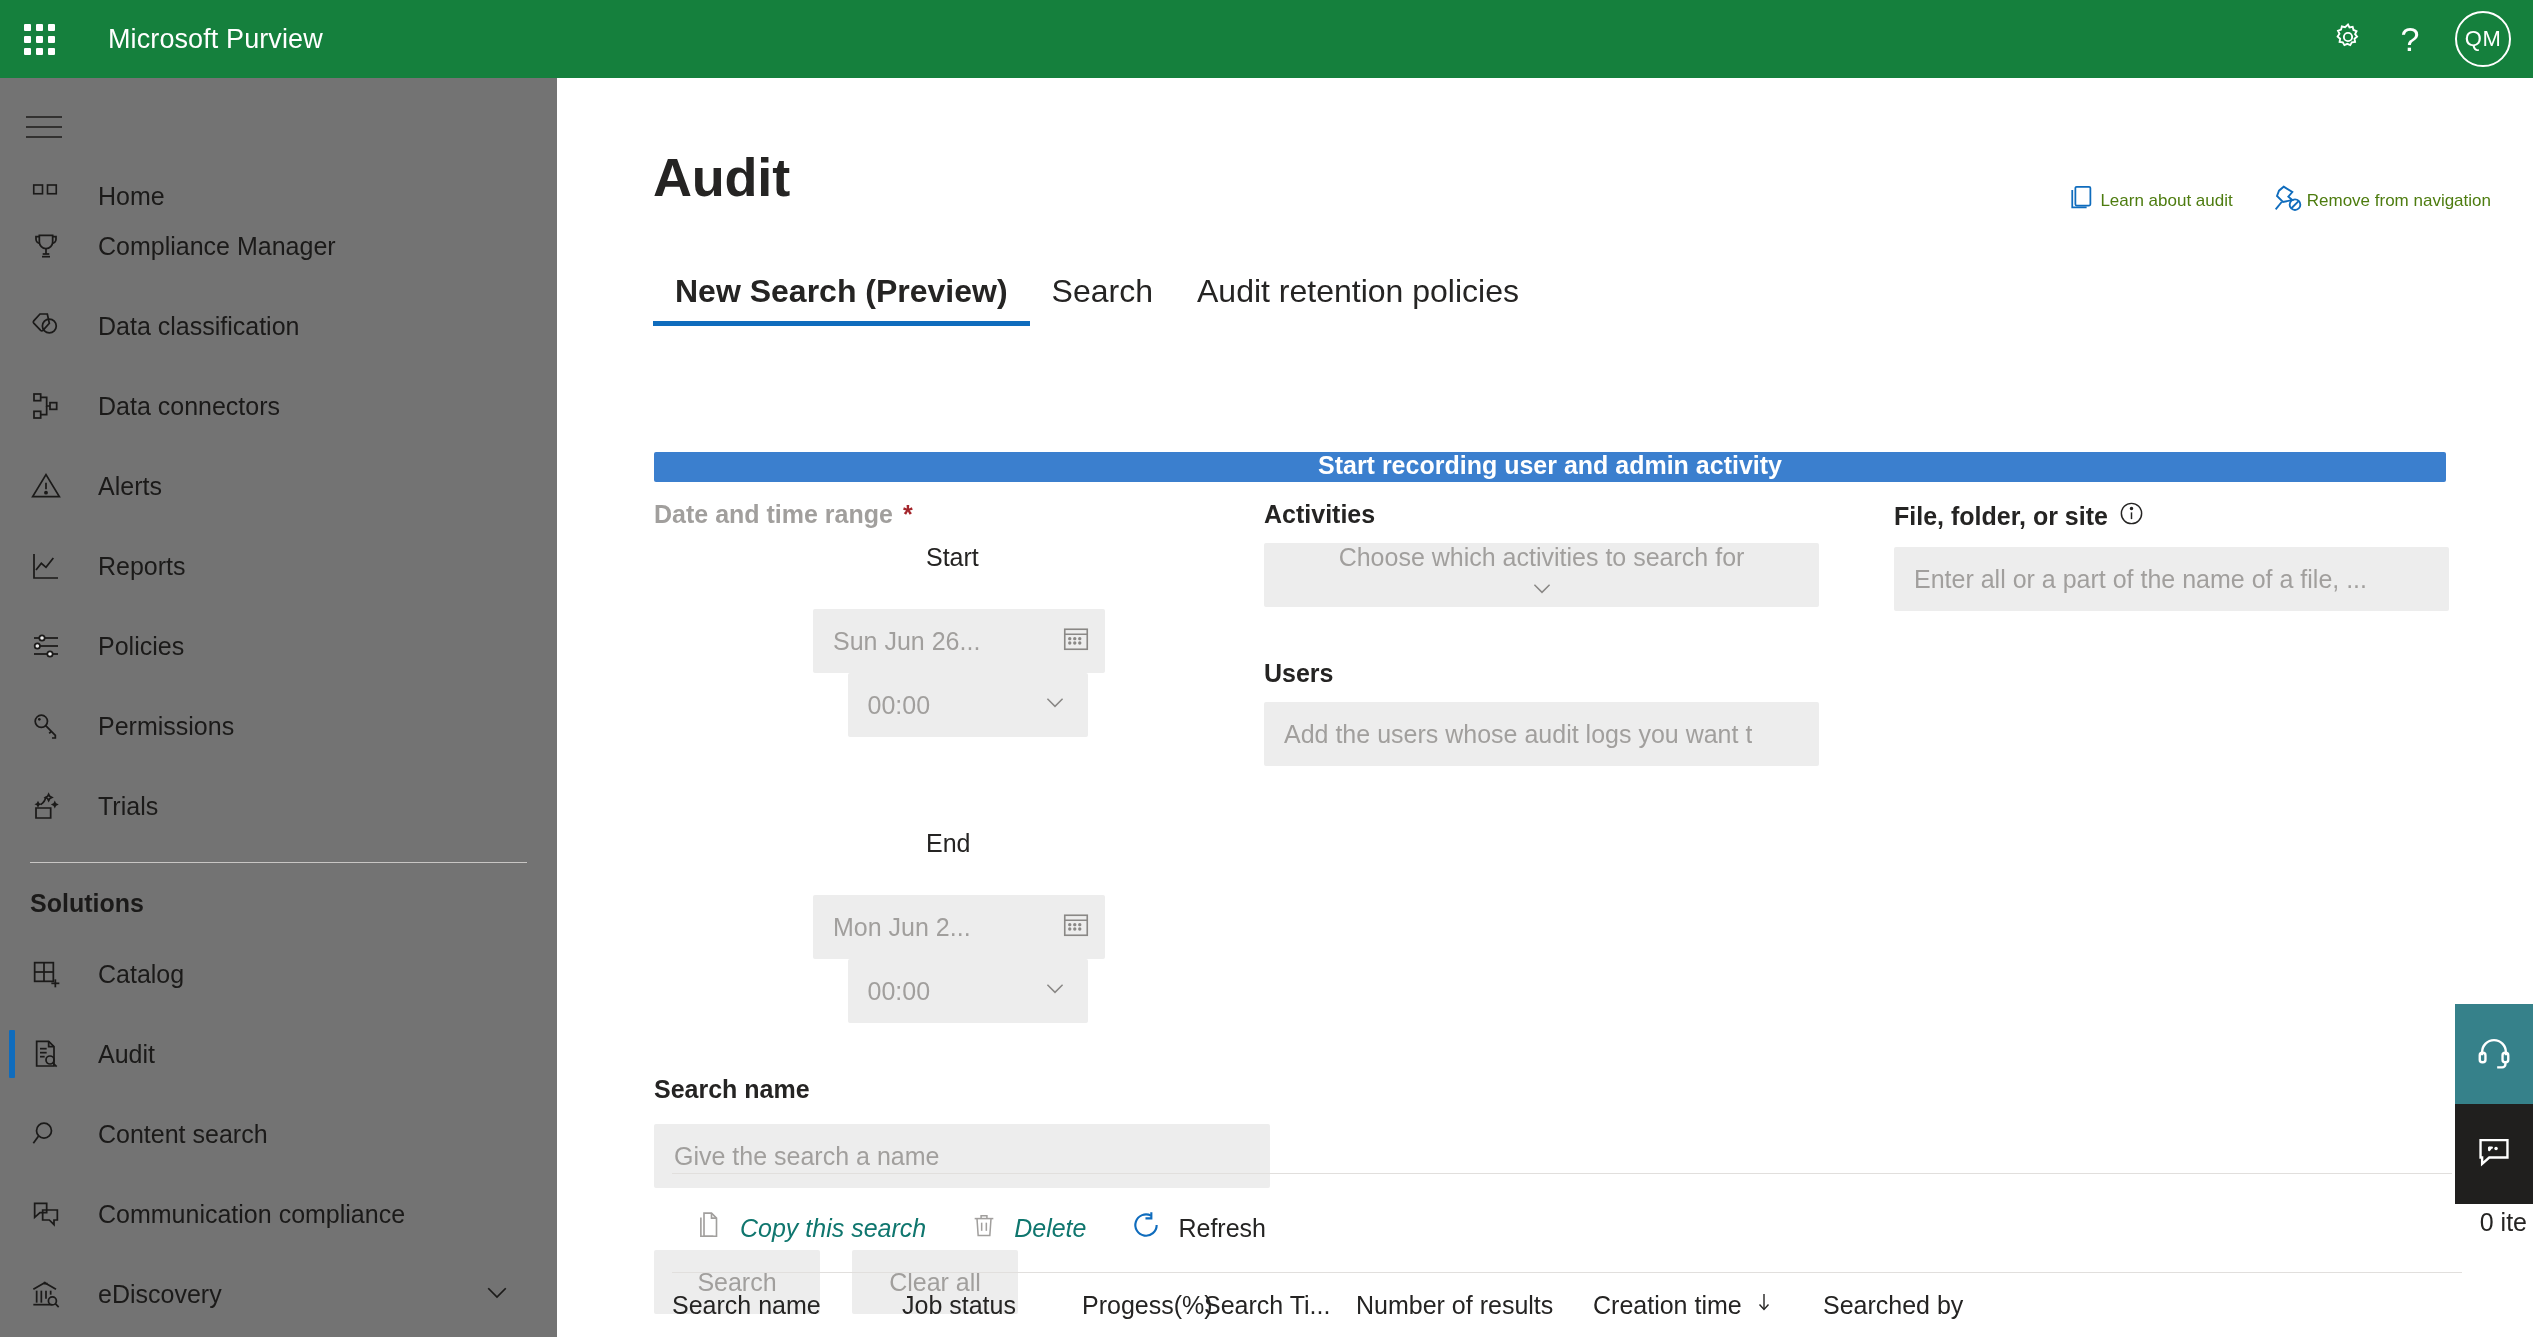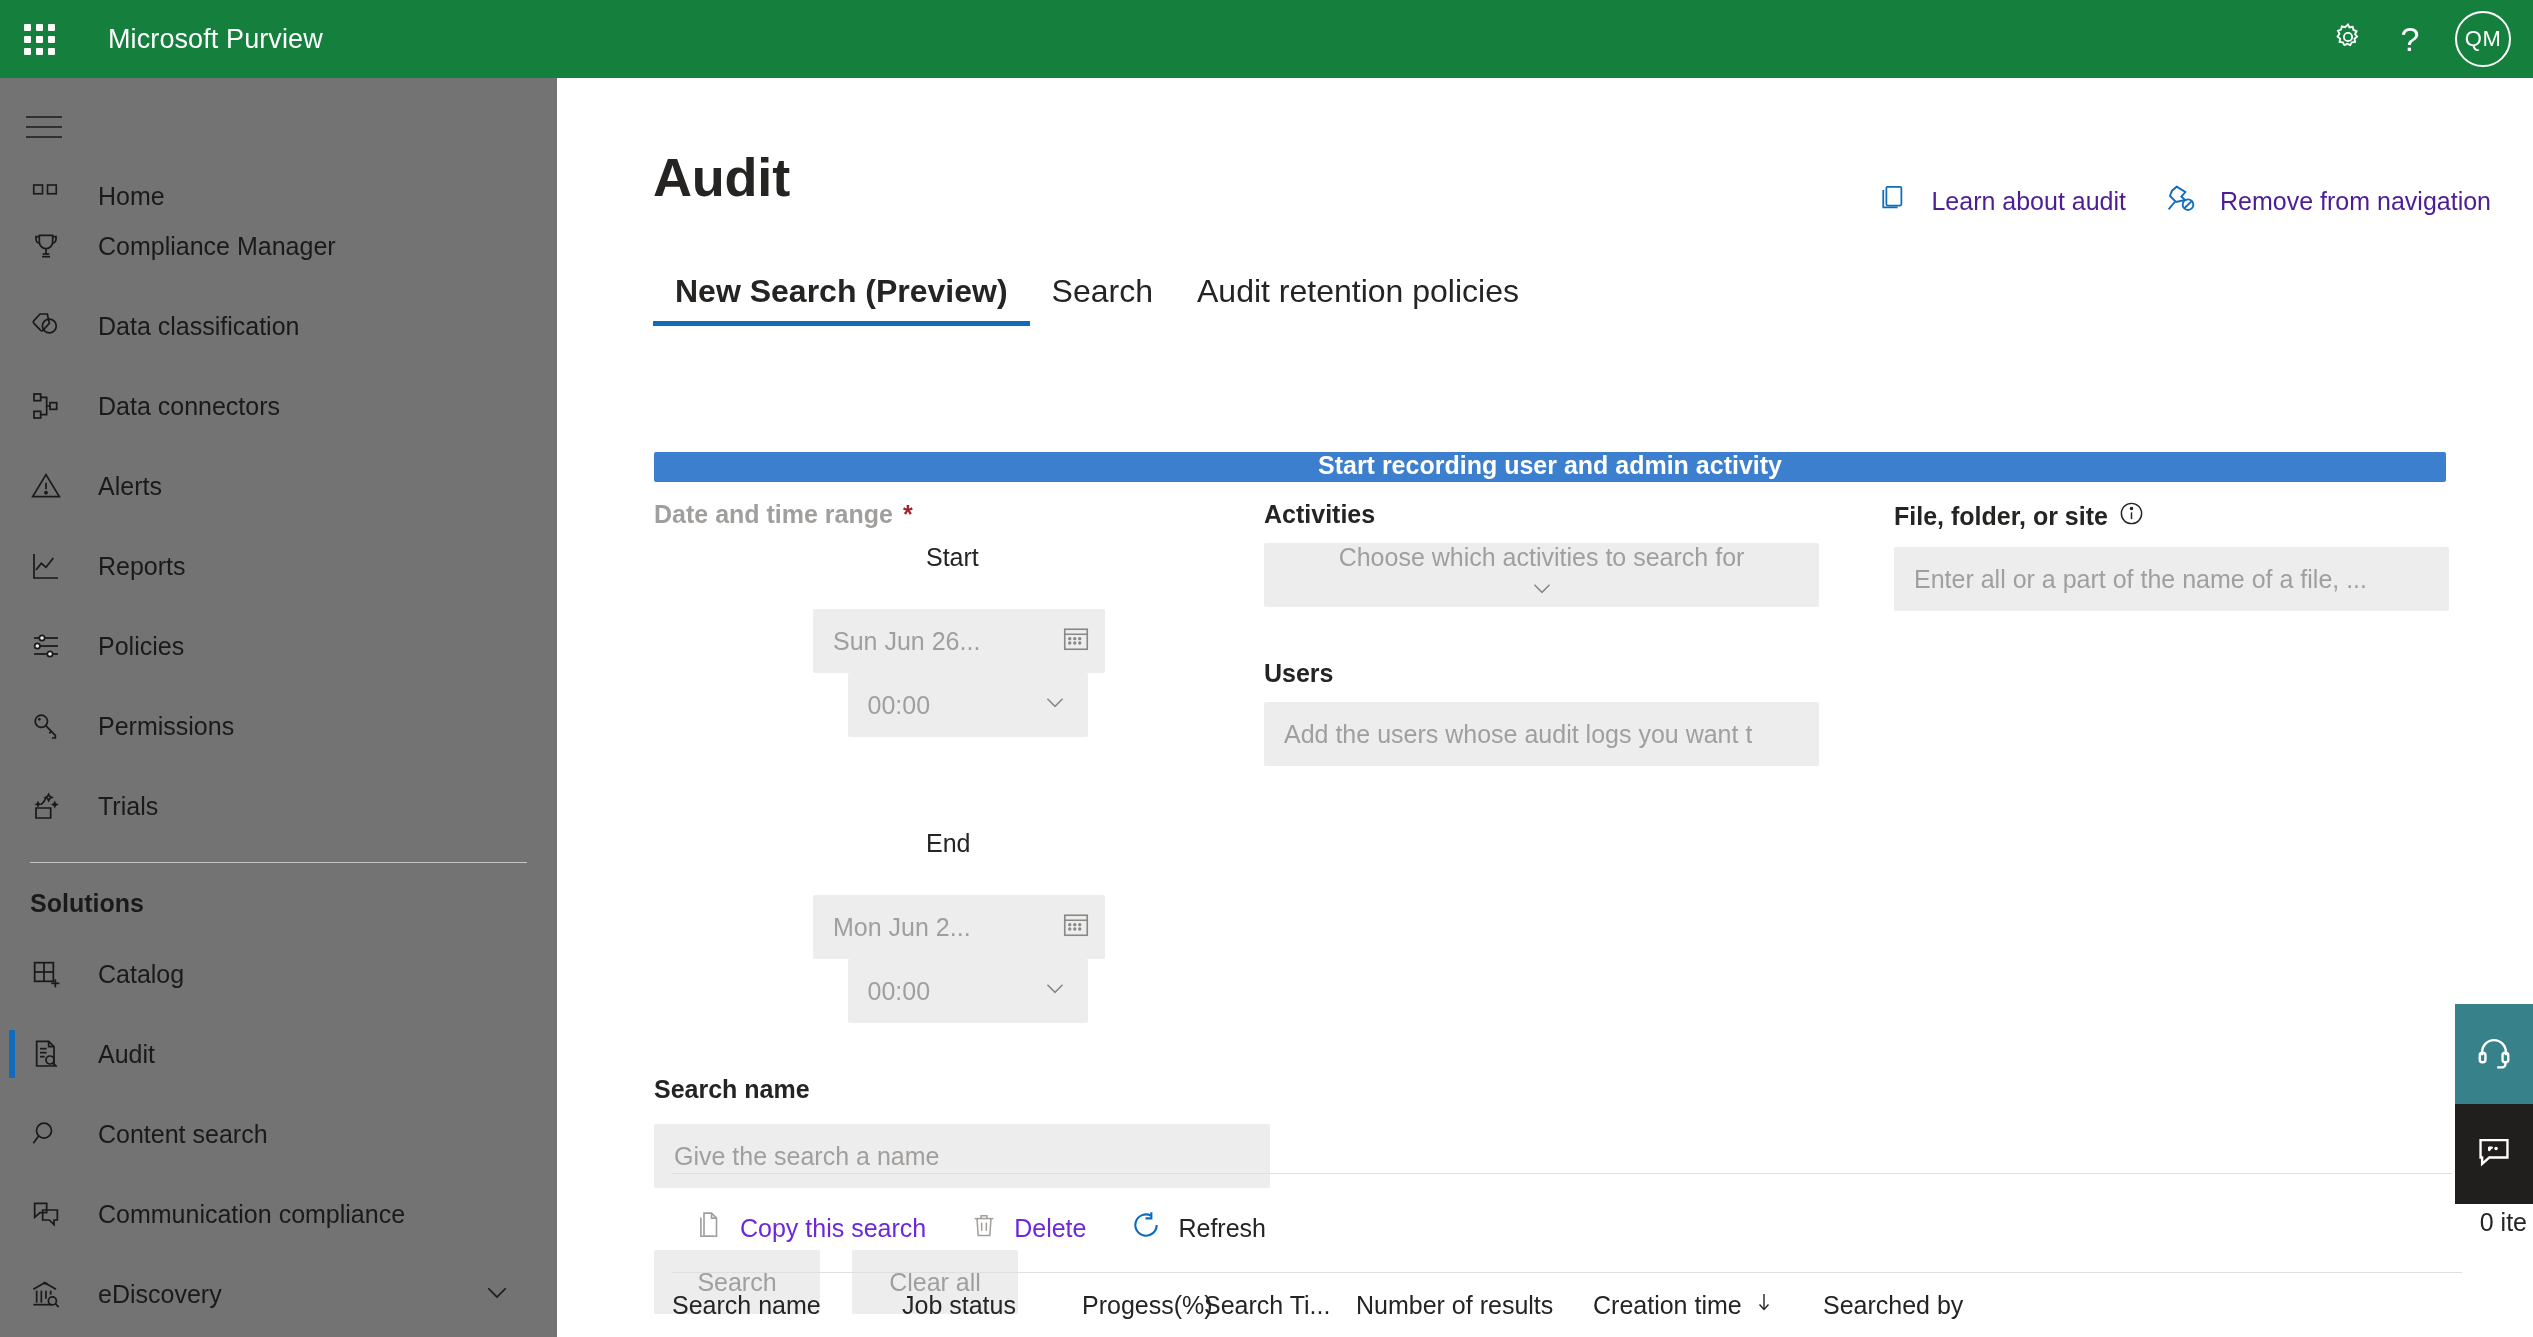--- a/index.html
+++ b/index.html
@@ -130,22 +130,22 @@
   }
   .page-title {
     font-size: 54px; font-weight: 700; color: #252423;
     letter-spacing: -.2px;
   }
   .head-actions {
     position: absolute; right: 42px; top: 104px;
     display: flex; align-items: center; gap: 38px;
   }
   .head-action {
-    display: flex; align-items: center; gap: 24px;
-    color: #4c1d95; font-size: 25px; cursor: pointer; white-space: nowrap;
+    display: flex; align-items: center; gap: 4px;
+    color: #4d7c0f; font-size: 17px; cursor: pointer; white-space: nowrap;
   }
 
   .tabs {
     margin-top: 44px;
     padding-left: 96px;
     display: flex; align-items: flex-end; gap: 0;
     height: 74px;
   }
   .tab {
     font-size: 32px; color:#252423;
@@ -245,21 +245,21 @@
     display: flex; align-items: center; gap: 0;
   }
   .cmd {
     display: flex; align-items: center; gap: 16px;
     padding: 0 22px;
     height: 64px;
     font-size: 25px;
     cursor: pointer;
     white-space: nowrap;
   }
-  .cmd.disabled { color:#6d28d9; }
+  .cmd.disabled { color:#0f766e;font-style:italic; }
   .cmd.enabled { color:#252423; }
   .items-count {
     position: absolute; right: 6px; top: 1208px;
     font-size: 25px; color:#252423; white-space: nowrap;
   }
 
   .table-sep {
     position: absolute; left: 672px; top: 1272px;
     width: 1790px; height: 1px; background: #e1dfdd;
   }

